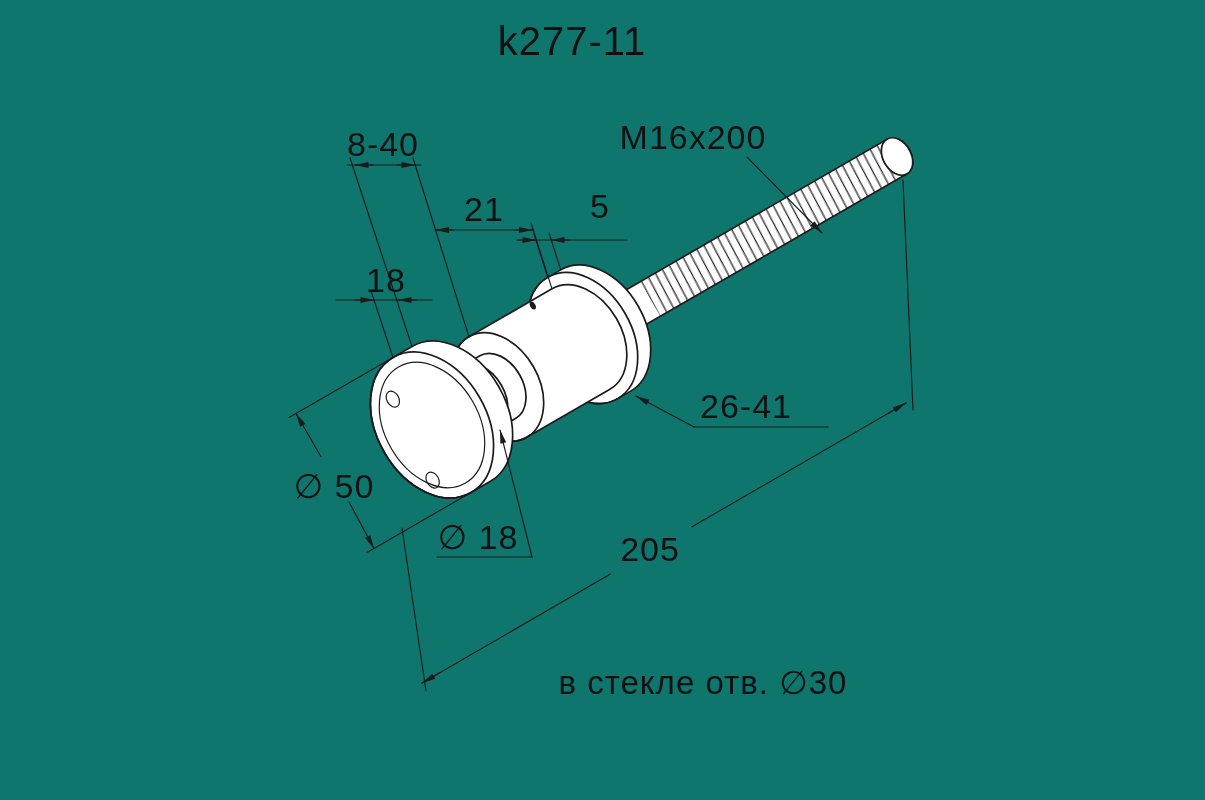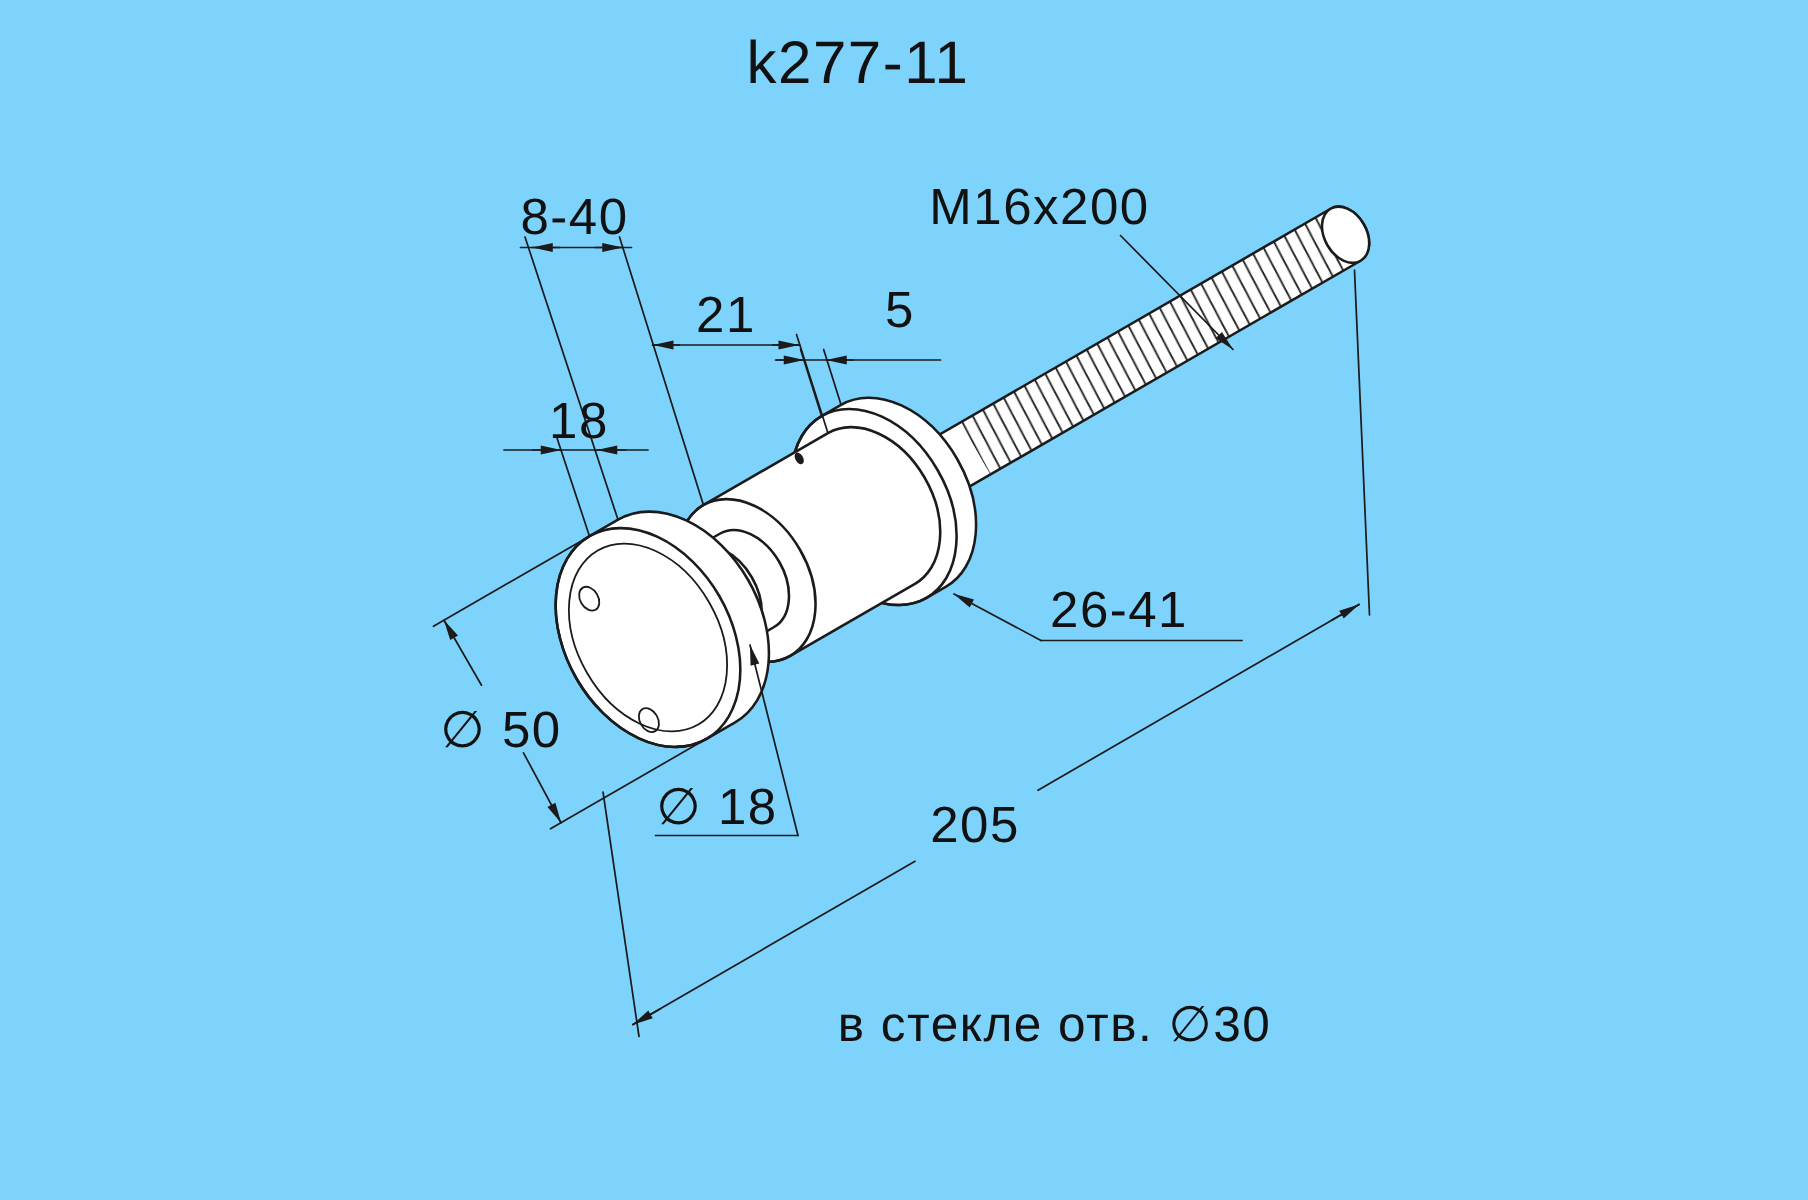--- a/index.html
+++ b/index.html
@@ -1,16 +1,16 @@
 <!DOCTYPE html>
 <html><head>
 <meta charset="utf-8">
 <style>
   html,body{margin:0;padding:0;background:#fff;}
-  .canvas{position:relative;width:1205px;height:800px;background:#7dd3fc;overflow:hidden;}
+  .canvas{position:relative;width:1205px;height:800px;background:#0f766e;overflow:hidden;}
   svg{display:block;}
   .part{stroke:#1b1b1b;stroke-width:1.7;fill:none;stroke-linejoin:round;stroke-linecap:round;}
   .fillw{fill:#ffffff;}
   .dim{stroke:#1b1b1b;stroke-width:1.15;fill:none;stroke-linecap:round;}
   .lbl{font-family:"Liberation Sans","DejaVu Sans",sans-serif;fill:#111111;letter-spacing:1px;}
   .s34{font-size:34px;}
   .s33{font-size:33px;}
   .s40{font-size:40px;}
   .mid{text-anchor:middle;}
 </style>

